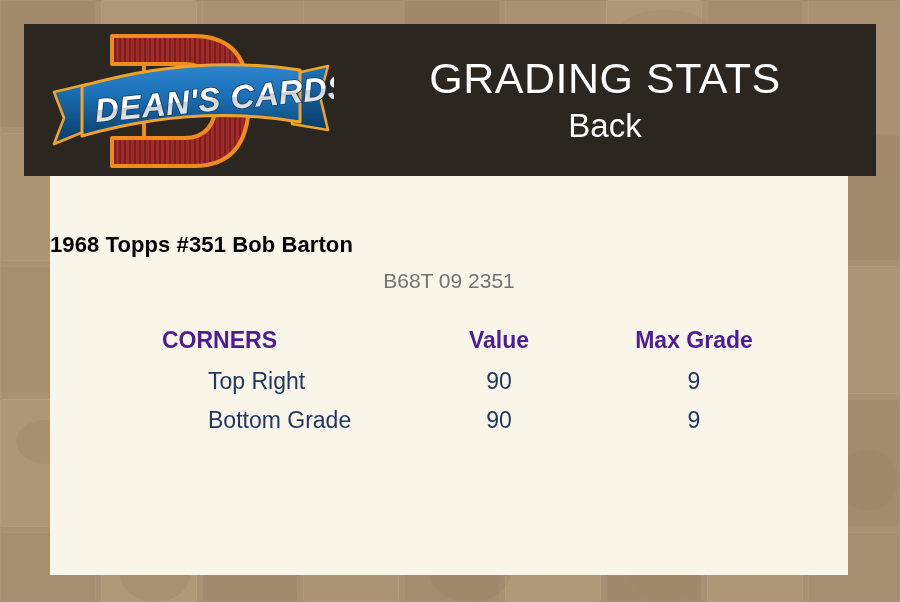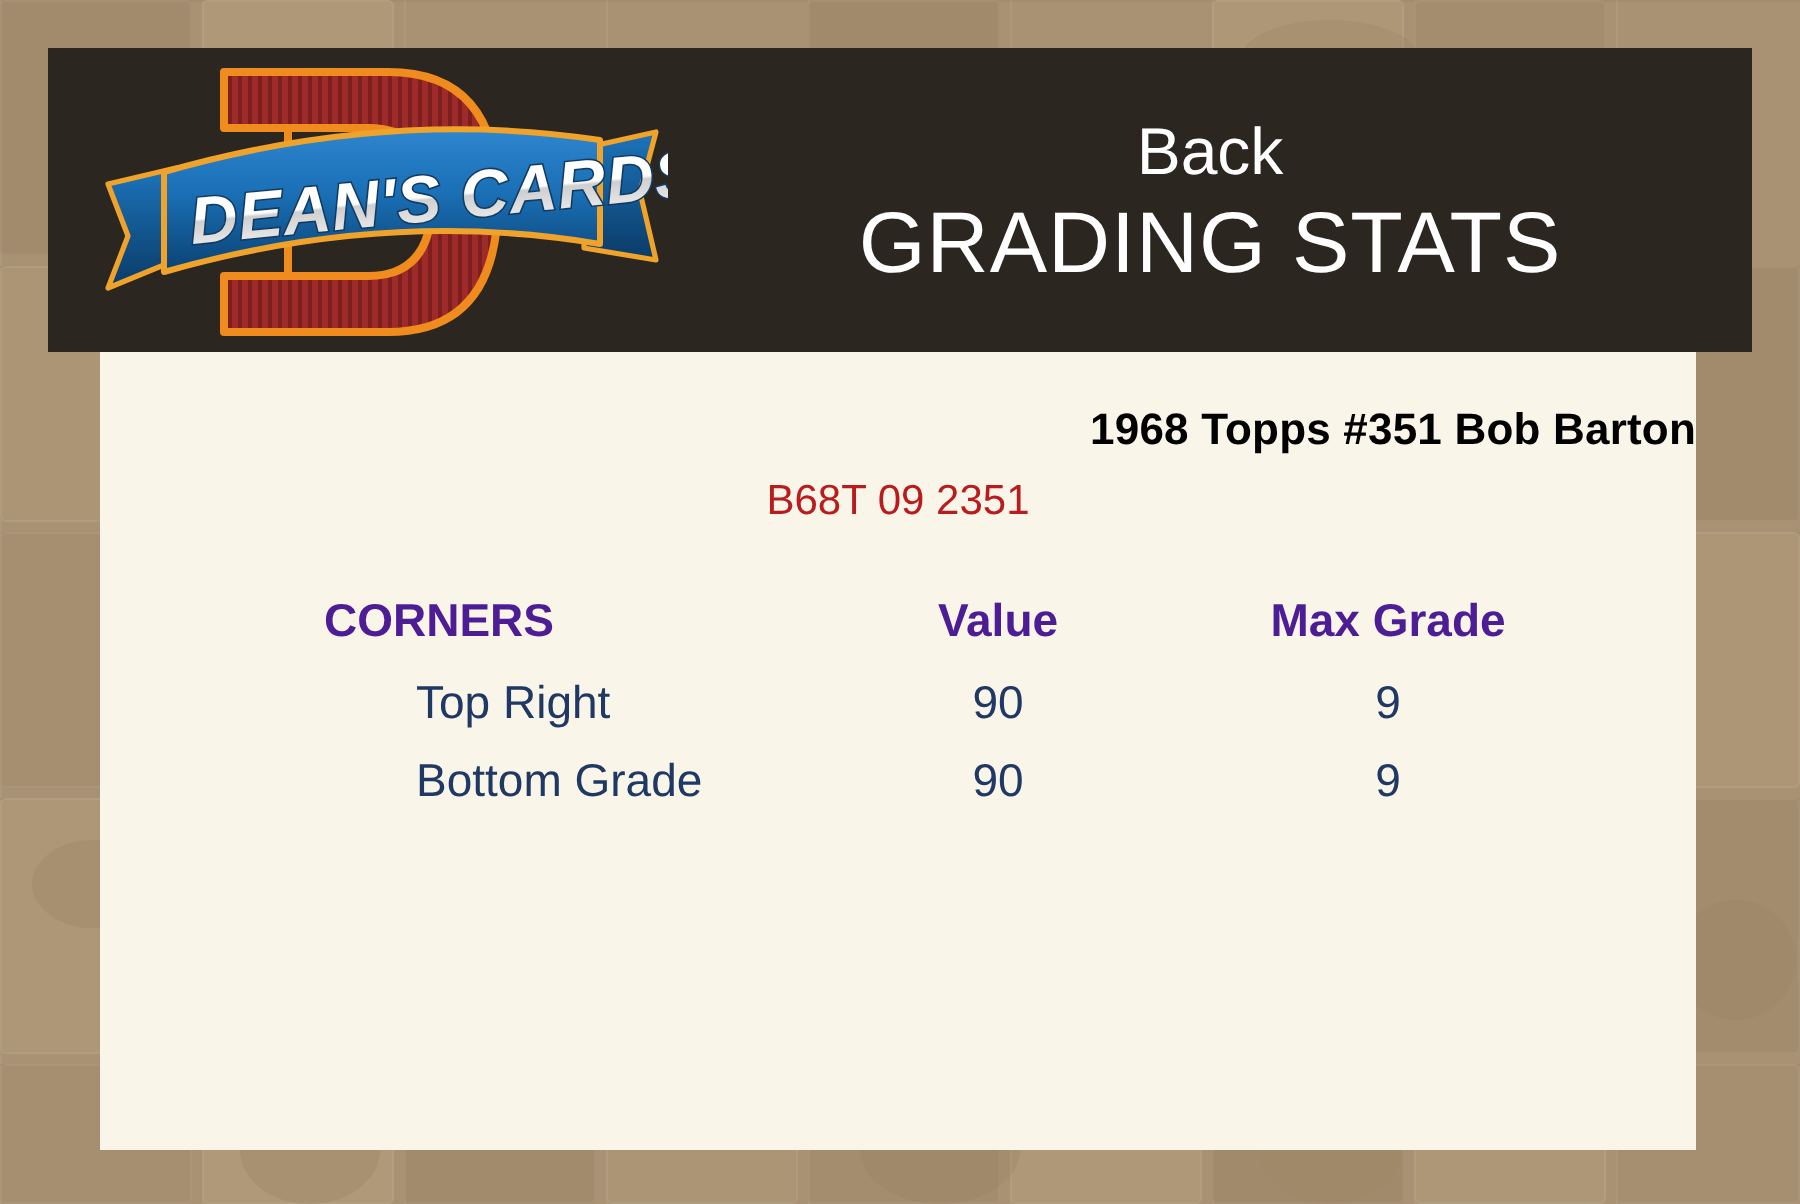--- a/index.html
+++ b/index.html
@@ -91,32 +91,32 @@
     position: absolute;
     left: 50px;
     top: 176px;
     width: 798px;
     height: 399px;
     background: #faf5e9;
     z-index: 2;
   }
 
   #card-title {
-    text-align: right;
+    text-align: left;
     font-size: 22px;
     font-weight: bold;
     color: #000000;
-    margin-top: 26px;
+    margin-top: 56px;
     letter-spacing: 0.1px;
   }
   #card-code {
     text-align: center;
     font-size: 21px;
     font-weight: normal;
-    color: #b91c1c;
+    color: #737373;
     margin-top: 11px;
   }
 
   
   #stats-table {
     margin: 34px auto 0 auto;
     width: 690px;
     border-collapse: collapse;
     color: #1f3864;
   }
@@ -209,22 +209,22 @@
 
       <path d="M 248 48 L 284 40 L 276 70 L 284 104 L 248 98 Z" fill="url(#tailGrad)" stroke="#f0a32a" stroke-width="2.6" stroke-linejoin="round"></path>
 
       <path d="M 38 60 Q 150 28 256 44 L 256 96 Q 150 78 38 110 Z" fill="url(#ribbonGrad)" stroke="#f0a32a" stroke-width="3" stroke-linejoin="round"></path>
 
       <text x="52" y="96" font-family="'Liberation Sans', sans-serif" font-size="33" font-weight="bold" font-style="italic" fill="url(#textGrad)" stroke="#123b63" stroke-width="1.6" paint-order="stroke" transform="rotate(-5.5 52 96)" letter-spacing="0.5">DEAN'S CARDS</text>
     </svg>
   </div>
 
   <div id="header-titles">
+    <div id="header-title">GRADING STATS</div>
     <div id="header-subtitle">Back</div>
-    <div id="header-title">GRADING STATS</div>
   </div>
 </div>
 
 <div id="content-panel">
 
   <div id="card-title">1968 Topps #351 Bob Barton</div>
   <div id="card-code">B68T 09 2351</div>
 
   <table id="stats-table">
     <thead>

